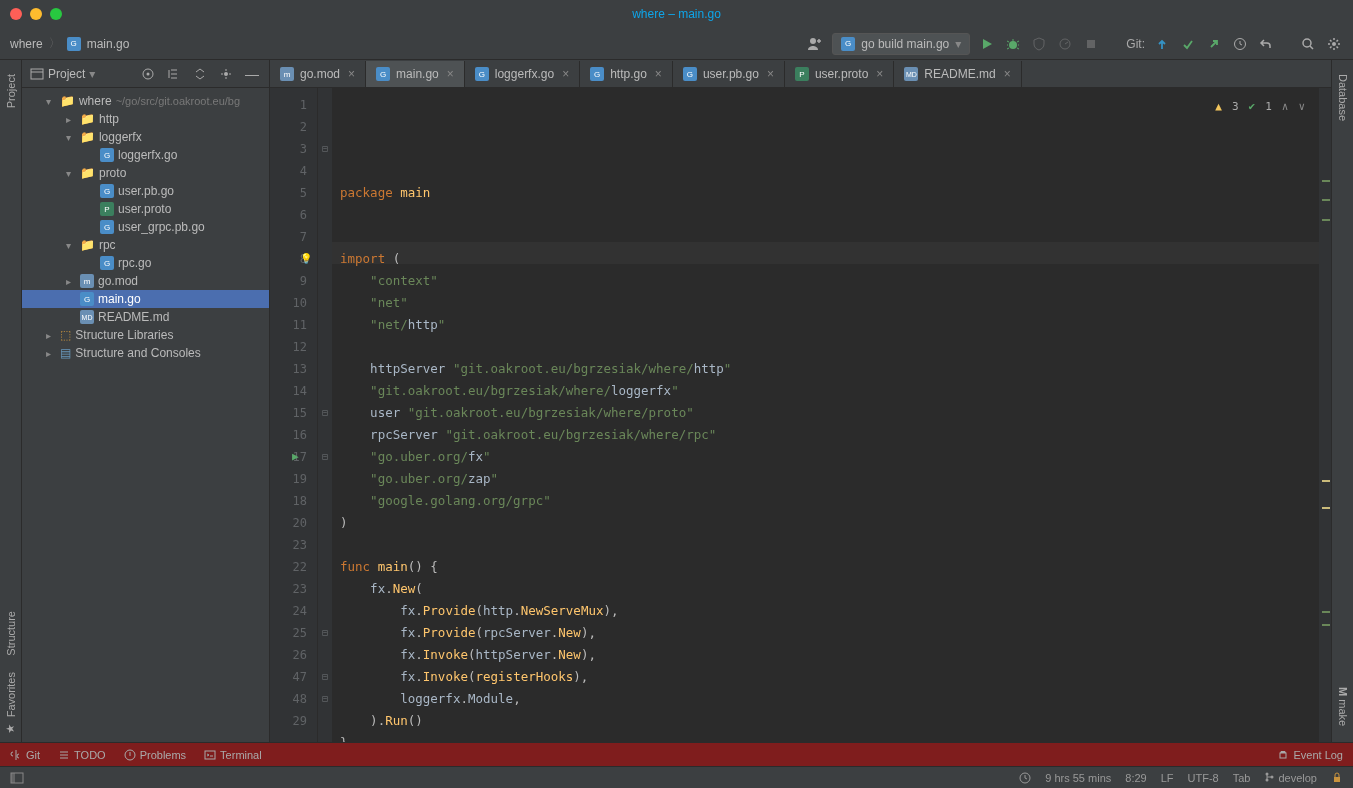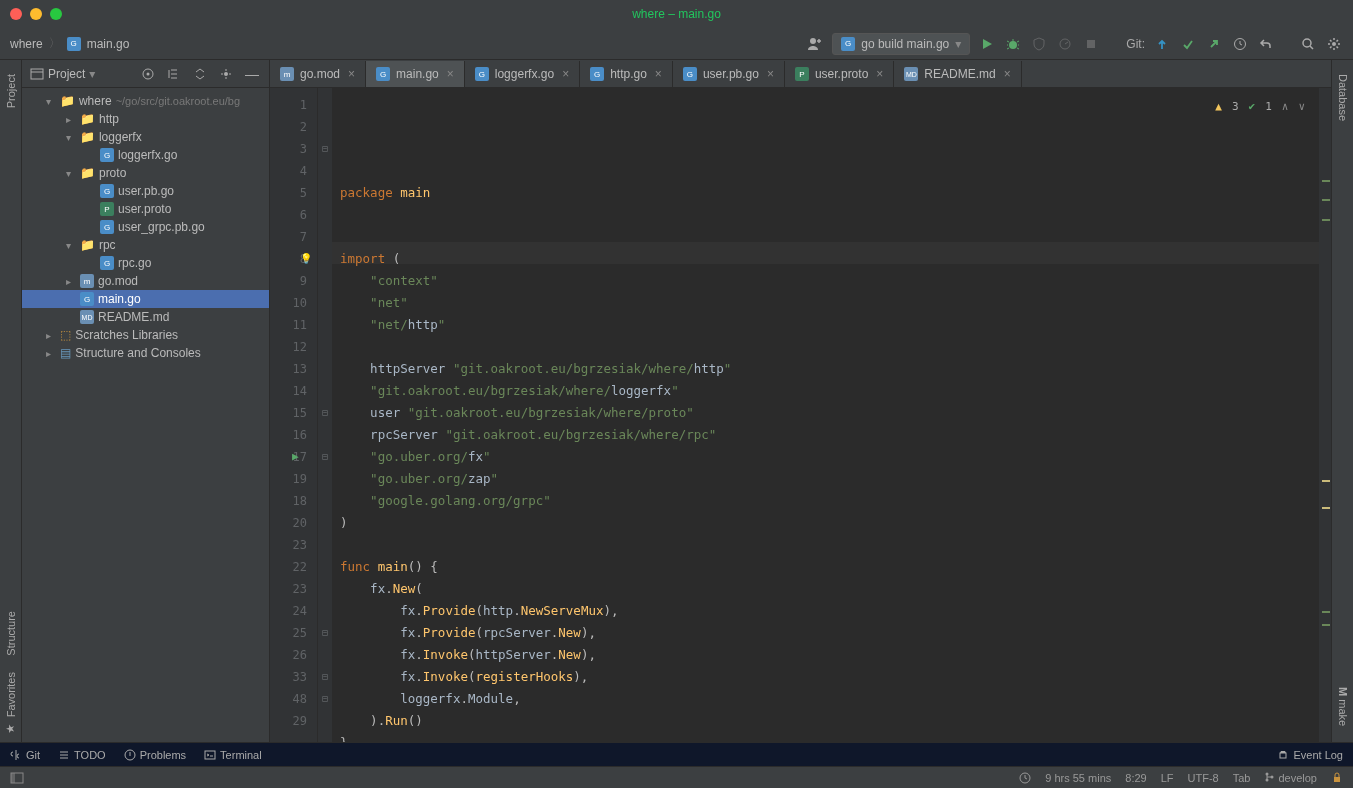--- a/index.html
+++ b/index.html
@@ -1,21 +1,21 @@
 <!DOCTYPE html>
 <html><head>
 <meta charset="utf-8">
 <style>
 * { margin:0; padding:0; box-sizing:border-box; }
 body { font-family:-apple-system,BlinkMacSystemFont,"Segoe UI",sans-serif; background:#2b2b2b; color:#bbb; font-size:12px; overflow:hidden; width:1353px; height:788px; }
 .titlebar { height:28px; background:#3c3f41; display:flex; align-items:center; padding:0 10px; position:relative; }
 .traffic-lights { display:flex; gap:8px; }
 .traffic-light { width:12px; height:12px; border-radius:50%; }
 .tl-red { background:#ff5f57; } .tl-yellow { background:#febc2e; } .tl-green { background:#28c840; }
-.titlebar-title { position:absolute; left:50%; transform:translateX(-50%); color:#22c55e; font-size:12px; }
+.titlebar-title { position:absolute; left:50%; transform:translateX(-50%); color:#0ea5e9; font-size:12px; }
 .navbar { height:32px; background:#3c3f41; display:flex; align-items:center; padding:0 10px; border-bottom:1px solid #2b2b2b; justify-content:space-between; }
 .nav-left { display:flex; align-items:center; gap:4px; }
 .breadcrumb { display:flex; align-items:center; gap:6px; color:#bbb; }
 .breadcrumb-sep { color:#666; }
 .file-icon-go { width:14px; height:14px; background:#4a8dc7; border-radius:2px; display:inline-flex; align-items:center; justify-content:center; font-size:8px; color:#fff; }
 .nav-right { display:flex; align-items:center; gap:8px; }
 .nav-icon { width:18px; height:18px; display:flex; align-items:center; justify-content:center; color:#aaa; cursor:pointer; }
 .run-config { background:#4e5254; border:1px solid #555; border-radius:3px; padding:3px 8px; display:flex; align-items:center; gap:6px; color:#bbb; cursor:pointer; }
 .run-icon-green { color:#59a869; }
 .bug-icon-green { color:#59a869; }
@@ -45,21 +45,21 @@
 .fold-gutter { width:14px; background:#313335; padding-top:6px; font-family:monospace; font-size:10px; line-height:22px; color:#606366; }
 .fold-mark { height:22px; display:flex; align-items:center; justify-content:center; }
 .code { flex:1; padding:6px 0 6px 8px; font-family:"Menlo","Consolas",monospace; font-size:12.5px; line-height:22px; white-space:pre; overflow:hidden; position:relative; }
 .code-line { height:22px; }
 .hl-line { background:#323232; position:absolute; left:0; right:0; height:22px; z-index:0; }
 .annotations { position:absolute; top:8px; right:14px; display:flex; gap:10px; font-size:11px; color:#aaa; z-index:5; }
 .kw { color:#cc7832; } .str { color:#6a8759; } .ident { color:#a9b7c6; }
 .fn { color:#ffc66d; }
 .right-stripe { width:12px; background:#313335; position:relative; }
 .stripe-mark { position:absolute; right:1px; width:8px; height:2px; }
-.bottom-toolbar { height:24px; background:#0f172a; border-top:1px solid #2b2b2b; display:flex; align-items:center; padding:0 10px; gap:18px; font-size:11px; color:#aaa; justify-content:space-between; }
+.bottom-toolbar { height:24px; background:#7f1d1d; border-top:1px solid #2b2b2b; display:flex; align-items:center; padding:0 10px; gap:18px; font-size:11px; color:#aaa; justify-content:space-between; }
 .bottom-left { display:flex; gap:18px; align-items:center; }
 .bottom-tool { display:flex; align-items:center; gap:4px; cursor:pointer; }
 .statusbar { height:22px; background:#3c3f41; border-top:1px solid #2b2b2b; display:flex; align-items:center; justify-content:space-between; padding:0 10px; font-size:11px; color:#999; }
 .status-right { display:flex; gap:14px; align-items:center; }
 svg { display:block; }
 .lightbulb { position:absolute; left:-18px; color:#f0a732; }
 .run-triangle { position:absolute; left:-26px; color:#59a869; font-size:11px; }
 .proto-icon { width:14px; height:14px; background:#3b7f5e; border-radius:2px; display:inline-flex; align-items:center; justify-content:center; font-size:8px; color:#fff; }
 .md-icon { width:14px; height:14px; background:#6a8fb3; border-radius:2px; display:inline-flex; align-items:center; justify-content:center; font-size:7px; color:#fff; }
 </style>
@@ -283,21 +283,21 @@
           <span>main.go</span>
         </div>
         <div class="tree-node tree-indent-2">
           <span class="tree-chevron"></span>
           <span class="md-icon">MD</span>
           <span>README.md</span>
         </div>
         <div class="tree-node tree-indent-1">
           <span class="tree-chevron">▸</span>
           <span style="color:#c9933e;">⬚</span>
-          <span>Scratches Libraries</span>
+          <span>Structure Libraries</span>
         </div>
         <div class="tree-node tree-indent-1">
           <span class="tree-chevron">▸</span>
           <span style="color:#6897bb;">▤</span>
           <span>Structure and Consoles</span>
         </div>
       </div>
   </div>
 
   <div class="editor-area">
@@ -359,21 +359,21 @@
           <div>17</div>
           <div>19</div>
           <div>18</div>
           <div>20</div>
           <div>23</div>
           <div>22</div>
           <div>23</div>
           <div>24</div>
           <div>25</div>
           <div>26</div>
-          <div>33</div>
+          <div>47</div>
           <div>48</div>
           <div>29</div>
         </div>
       <div class="fold-gutter" id="foldgutter">
           <div class="fold-mark" style="position:relative;"></div>
           <div class="fold-mark" style="position:relative;"></div>
           <div class="fold-mark" style="position:relative;">⊟</div>
           <div class="fold-mark" style="position:relative;"></div>
           <div class="fold-mark" style="position:relative;"></div>
           <div class="fold-mark" style="position:relative;"></div>

